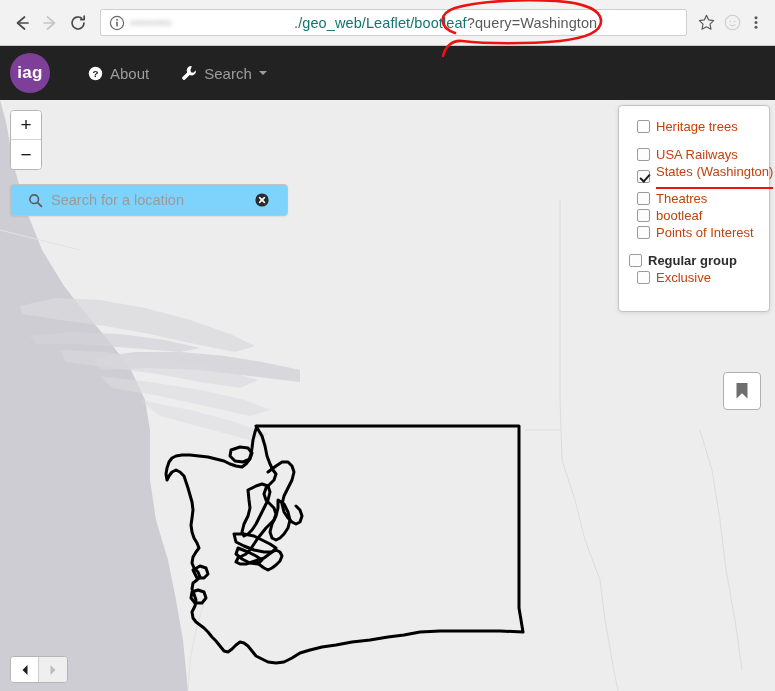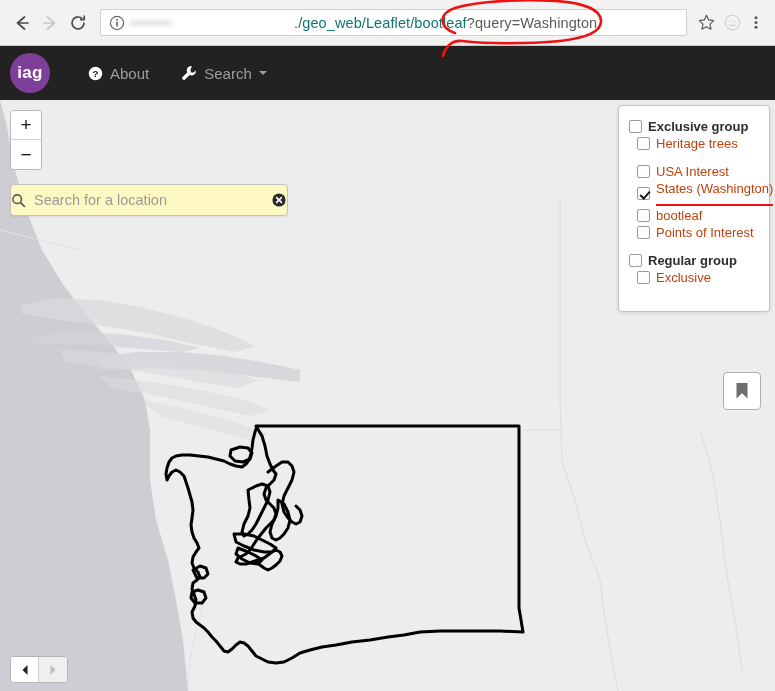--- a/index.html
+++ b/index.html
@@ -138,25 +138,25 @@
     cursor: pointer;
     user-select: none;
     font-family: "Liberation Sans", sans-serif;
   }
   #zoom-in { border-bottom: 1px solid #d4d4d4; }
 
   
   #search-box {
     position: absolute; top: 84px; left: 10px;
     width: 278px; height: 32px;
-    background: #fef9c3;
+    background: #7dd3fc;
     border: 1px solid #c2c2c2;
     border-radius: 4px;
     display: flex; align-items: center;
-    padding: 0 0;
+    padding: 0 17px;
     z-index: 40;
     box-shadow: 0 1px 2px rgba(0,0,0,.07);
   }
   #search-icon { flex: none; margin-right: 6px; }
   #search-input {
     flex: 1 1 auto;
     border: none; outline: none;
     font-size: 14.5px;
     color: #444;
     background: transparent;
@@ -444,38 +444,38 @@
     <input id="search-input" type="text" placeholder="Search for a location" style="">
     <svg id="search-clear" viewBox="0 0 16 16">
       <circle cx="8" cy="8" r="6.6" fill="#2b2b2b"></circle>
       <path d="M5.6 5.6 L10.4 10.4 M10.4 5.6 L5.6 10.4" stroke="#ffffff" stroke-width="1.6" stroke-linecap="round"></path>
     </svg>
   </div>
 
   <div id="layers-panel">
 
     <div class="layer-group">
-      <div class="layer-row group-head">
-        <span class="lcheck"></span>
-        <span class="llabel">Exclusive group</span>
-      </div>
       <div class="layer-row child">
         <span class="lcheck"></span>
         <span class="llabel">Heritage trees</span>
       </div>
     </div>
 
     <div class="layer-group">
       <div class="layer-row child">
         <span class="lcheck"></span>
-        <span class="llabel">USA Interest</span>
+        <span class="llabel">USA Railways</span>
       </div>
       <div class="layer-row child highlight">
         <span class="lcheck checked"></span>
         <span class="llabel">States (Washington)</span>
+      </div>
+      <div class="layer-row child">
+        <span class="lcheck"></span>
+        <span class="llabel">Theatres</span>
       </div>
       <div class="layer-row child">
         <span class="lcheck"></span>
         <span class="llabel">bootleaf</span>
       </div>
       <div class="layer-row child">
         <span class="lcheck"></span>
         <span class="llabel">Points of Interest</span>
       </div>
     </div>

